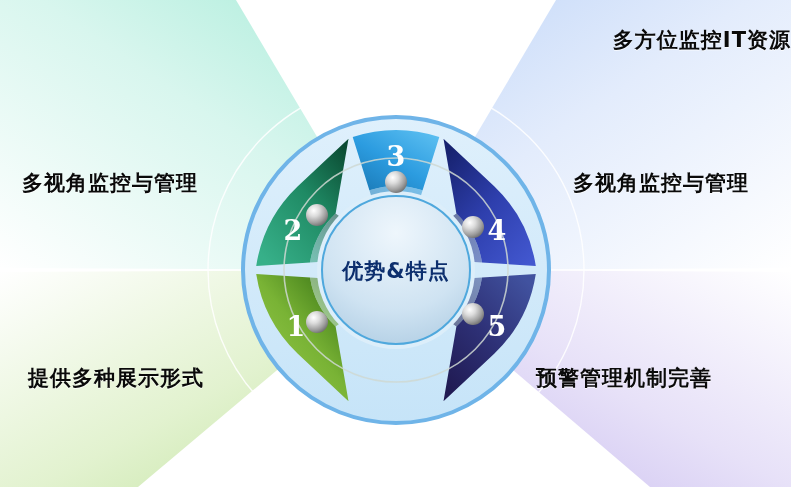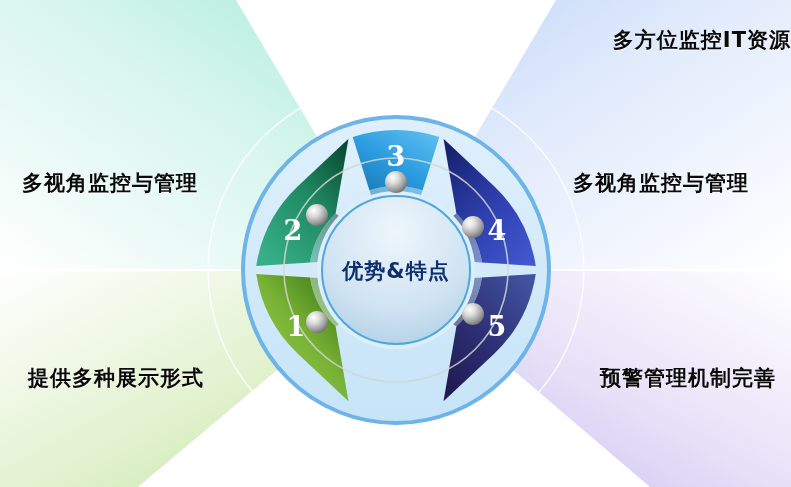--- a/index.html
+++ b/index.html
@@ -20,21 +20,21 @@
     font-size:21px;
     letter-spacing:1px;
     white-space:nowrap;
     font-family:"DejaVu Sans","Liberation Sans",sans-serif;
     text-shadow:0 1px 0 rgba(255,255,255,.7);
   }
   #label-top{left:0;right:0;top:26px;text-align:right;}
   #label-left-top{left:22px;top:169px;}
   #label-right-top{left:573px;top:169px;}
   #label-left-bottom{left:28px;top:364px;}
-  #label-right-bottom{left:600px;top:364px;}
+  #label-right-bottom{left:536px;top:364px;}
 
   .seg-num{
     fill:#ffffff;
     font-family:"DejaVu Serif","Liberation Serif",serif;
     font-size:27px;
     font-weight:700;
   }
   .center-text{
     fill:#0d2f6e;
     font-family:"DejaVu Sans","Liberation Sans",sans-serif;

